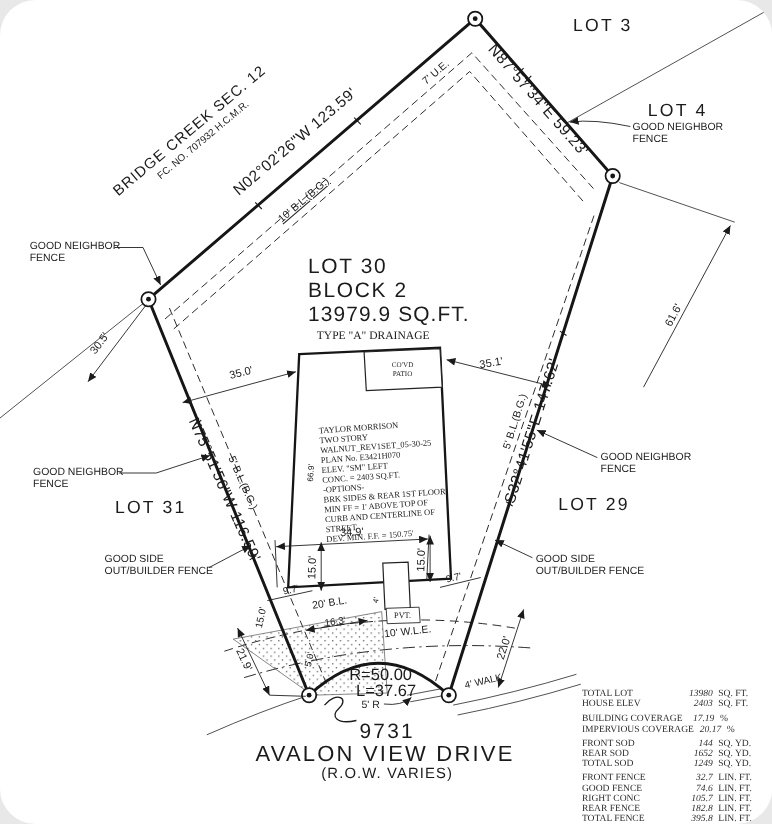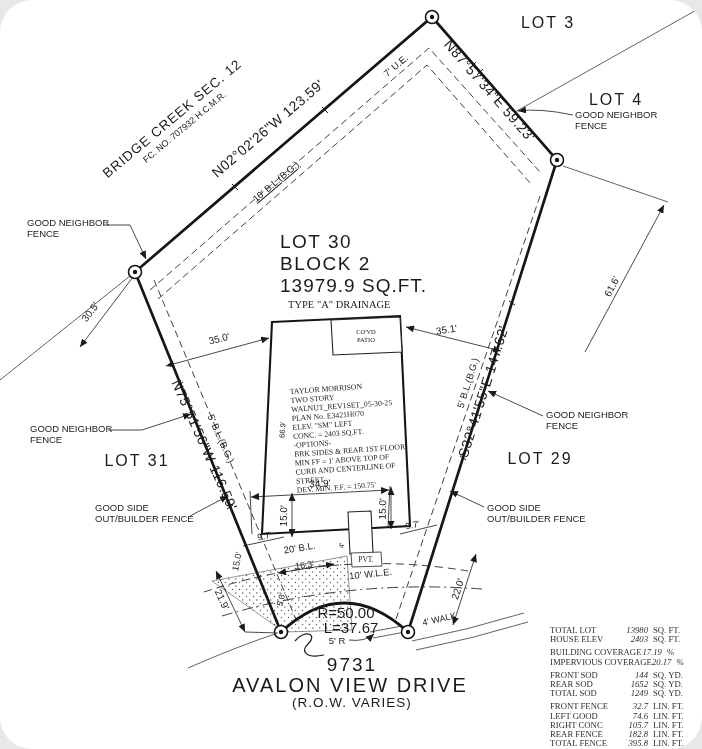--- a/index.html
+++ b/index.html
@@ -3,21 +3,21 @@
 <meta charset="utf-8">
 <style>
   html,body{margin:0;padding:0;background:#e8e8e8;}
   .sheet{position:relative;width:702px;height:749px;background:#ffffff;overflow:hidden;
          font-family:"Liberation Sans",sans-serif;border-radius:32px;}
   svg{position:absolute;left:0;top:0;}
   svg text{fill:#1b1b1b;font-family:"Liberation Sans",sans-serif;}
   .ser{font-family:"Liberation Serif",serif !important;}
   #summary{position:absolute;left:529px;top:626px;width:168px;
            font-family:"Liberation Serif",serif;font-size:8.7px;line-height:9.2px;color:#2e2e2e;}
-  .sgroup{margin-bottom:4px;margin-left:21px;}
+  .sgroup{margin-bottom:4px;}
   .srow{display:flex;}
   .s-label{flex:1;white-space:nowrap;}
   .s-value{width:30px;text-align:right;font-style:italic;}
   .s-unit{width:44px;padding-left:5px;}
 </style>
 </head>
 <body>
 
 <div class="sheet">
 <svg width="702" height="749" viewBox="0 0 702 749">
@@ -264,21 +264,21 @@
           <span class="s-unit">SQ. YD.</span>
         </div>
       </div>
       <div class="sgroup">
         <div class="srow">
           <span class="s-label">FRONT FENCE</span>
           <span class="s-value">32.7</span>
           <span class="s-unit">LIN. FT.</span>
         </div>
         <div class="srow">
-          <span class="s-label">LEFT GOOD</span>
+          <span class="s-label">GOOD FENCE</span>
           <span class="s-value">74.6</span>
           <span class="s-unit">LIN. FT.</span>
         </div>
         <div class="srow">
           <span class="s-label">RIGHT CONC</span>
           <span class="s-value">105.7</span>
           <span class="s-unit">LIN. FT.</span>
         </div>
         <div class="srow">
           <span class="s-label">REAR FENCE</span>

